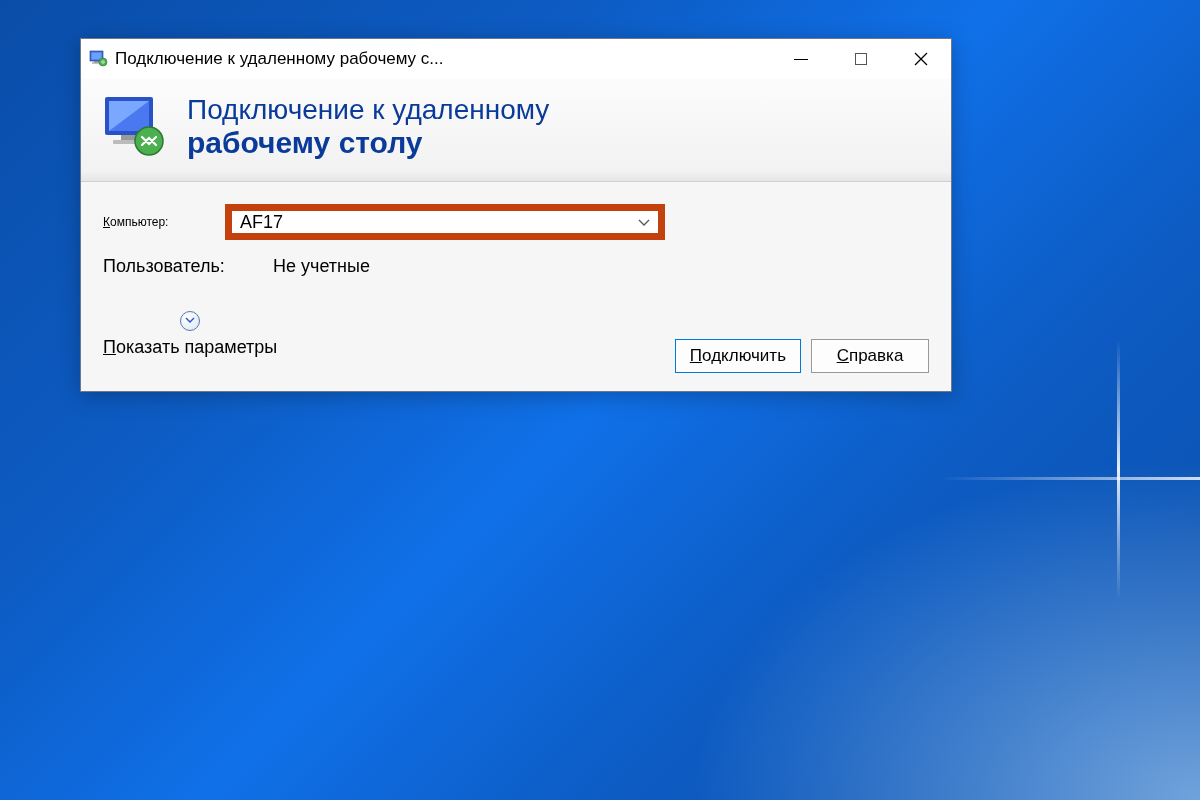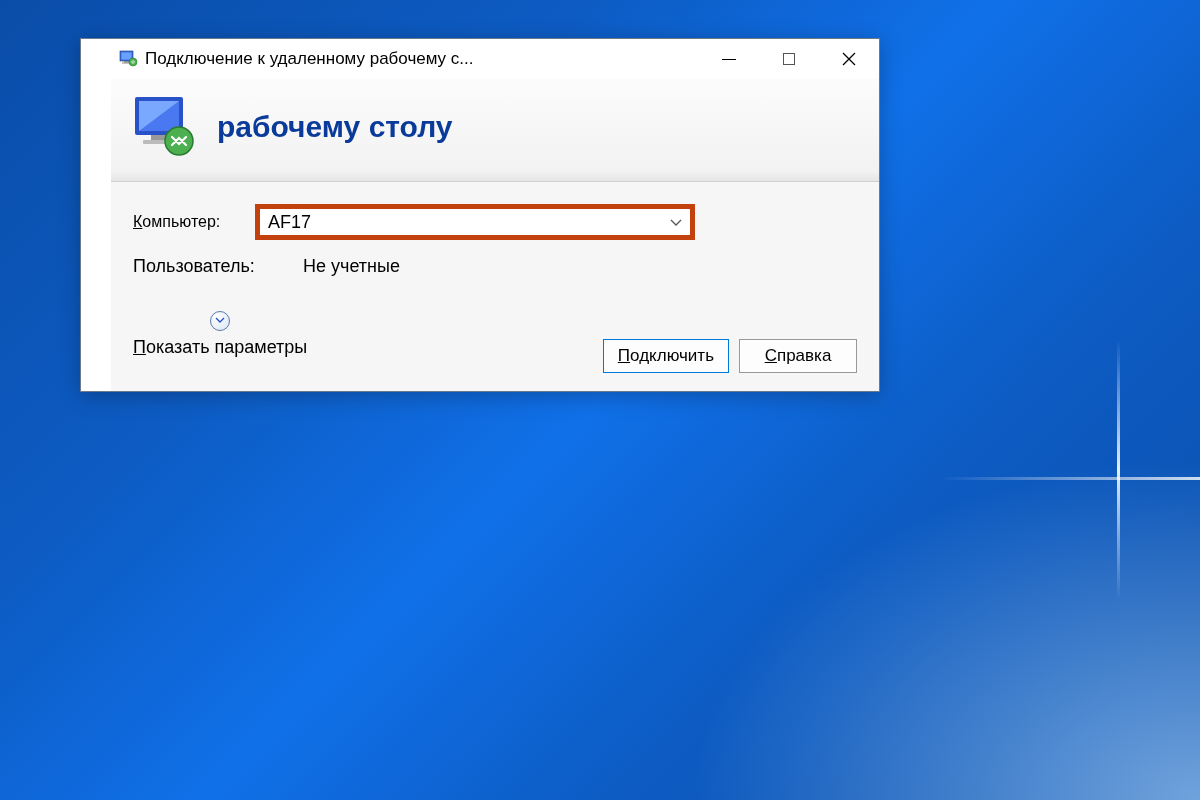--- a/index.html
+++ b/index.html
@@ -25,25 +25,24 @@
     }
     .desktop-streak2 {
       position: absolute;
       right: 0; bottom: 320px;
       width: 260px; height: 3px;
       background: linear-gradient(to right, transparent, rgba(255,255,255,0.8));
     }
     .window {
       position: absolute;
       left: 80px; top: 38px;
-      width: 800px;
+      width: 872px;
       background: #fff;
       border: 1px solid #6b7a8a;
       box-shadow: 0 4px 20px rgba(0,0,0,0.25);
-      padding-left: 30px;
     }
     .titlebar {
       height: 40px;
       display: flex;
       align-items: center;
       background: #fff;
       padding-left: 8px;
     }
     .titlebar-icon {
       width: 20px; height: 20px;
@@ -90,29 +89,29 @@
     }
     .header-text { line-height: 1.15; }
     .header-line1 { font-size: 28px; color: #0a3a9a; font-weight: 400; }
     .header-line2 { font-size: 30px; color: #0a3a9a; font-weight: 700; }
     .body-area {
       background: #f6f6f6;
       padding: 22px 22px 18px 22px;
     }
     .row { display: flex; align-items: center; margin-bottom: 16px; }
     .label-computer {
-      font-size: 16px; color: #000;
+      font-size: 12px; color: #000;
       width: 122px;
     }
     .label-computer .ul { text-decoration: underline; }
     .combo {
       flex: 1;
       max-width: 440px;
       height: 36px;
-      border: 5px solid #c2410c;
+      border: 7px solid #c2410c;
       background: #fff;
       display: flex;
       align-items: center;
       padding: 0 8px;
       position: relative;
     }
     .combo-input {
       border: none; outline: none;
       font-size: 18px;
       width: 100%;
@@ -193,20 +192,21 @@
         <rect x="6" y="6" width="48" height="38" rx="2" fill="#2a52c8"></rect>
         <rect x="10" y="10" width="40" height="30" fill="#4a78f0"></rect>
         <polygon points="10,10 50,10 10,40" fill="#7aa8ff"></polygon>
         <rect x="22" y="44" width="16" height="5" fill="#999"></rect>
         <rect x="14" y="49" width="32" height="4" rx="1" fill="#bbb"></rect>
         <circle cx="50" cy="50" r="14" fill="#4caf50" stroke="#2a7a30" stroke-width="1.5"></circle>
         <path d="M43 46 L50 53 L57 46 M43 54 L50 47 L57 54" stroke="#fff" stroke-width="2.2" fill="none" stroke-linecap="round"></path>
       </svg>
     </div>
     <div class="header-text">
+      <div class="header-line1">Подключение к удаленному</div>
       <div class="header-line2">рабочему столу</div>
     </div>
   </div>
 
   <div class="body-area">
     <div class="row">
       <div class="label-computer"><span class="ul">К</span><span>омпьютер:</span></div>
       <div class="combo">
         <input class="combo-input" type="text" value="AF17" style="">
         <span class="combo-caret">

